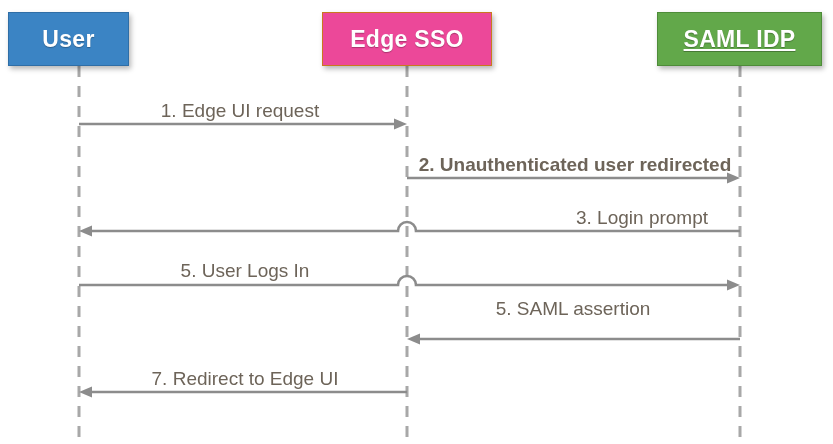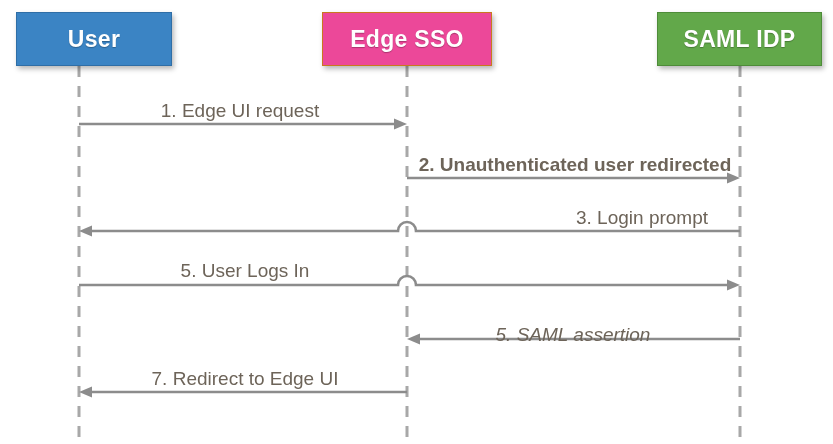--- a/index.html
+++ b/index.html
@@ -69,33 +69,33 @@
           <polygon points="407,339 420,333.5 420,344.5" fill="#8c8c8c"></polygon>
         </g>
         <g>
           <path d="M 407 392 L 92 392" fill="none" stroke="#8c8c8c" stroke-width="2.6" stroke-linecap="butt"></path>
           <polygon points="79,392 92,386.5 92,397.5" fill="#8c8c8c"></polygon>
         </g>
       </g>
   </svg>
 
   <div id="participants">
-      <div class="participant" style="left: 8px; top: 12px; width: 156px; height: 54px; background: rgb(59, 132, 196); border: 1px solid rgb(47, 110, 166); margin-left: 8px;">
+      <div class="participant" style="left: 8px; top: 12px; width: 121px; height: 54px; background: rgb(59, 132, 196); border: 1px solid rgb(47, 110, 166);">
         <span>User</span>
       </div>
       <div class="participant" style="left: 322px; top: 12px; width: 170px; height: 54px; background: #ec4899; border: 1px solid rgb(201, 120, 31);">
         <span>Edge SSO</span>
       </div>
-      <div class="participant" style="left: 657px; top: 12px; width: 165px; height: 54px; background: rgb(98, 168, 74); border: 1px solid rgb(78, 140, 57);">
+      <div class="participant" style="left: 657px; top: 12px; width: 165px; height: 54px; background: rgb(98, 168, 74); border: 1px solid rgb(78, 140, 57); text-decoration: underline;">
         <span>SAML IDP</span>
       </div>
     </div>
 
   <div id="labels">
       <div class="msg-label center" style="left: 240px; top: 101px;">1. Edge UI request</div>
       <div class="msg-label center" style="left: 575px; top: 155px; font-weight: bold;">2. Unauthenticated user redirected</div>
       <div class="msg-label center" style="left: 642px; top: 208px;">3. Login prompt</div>
       <div class="msg-label center" style="left: 245px; top: 261px;">5. User Logs In</div>
-      <div class="msg-label center" style="left: 573px; top: 325px; font-style: italic;">5. SAML assertion</div>
+      <div class="msg-label center" style="left: 573px; top: 299px;">5. SAML assertion</div>
       <div class="msg-label center" style="left: 245px; top: 369px;">7. Redirect to Edge UI</div>
     </div>
 
 </div>
 
 </body></html>

